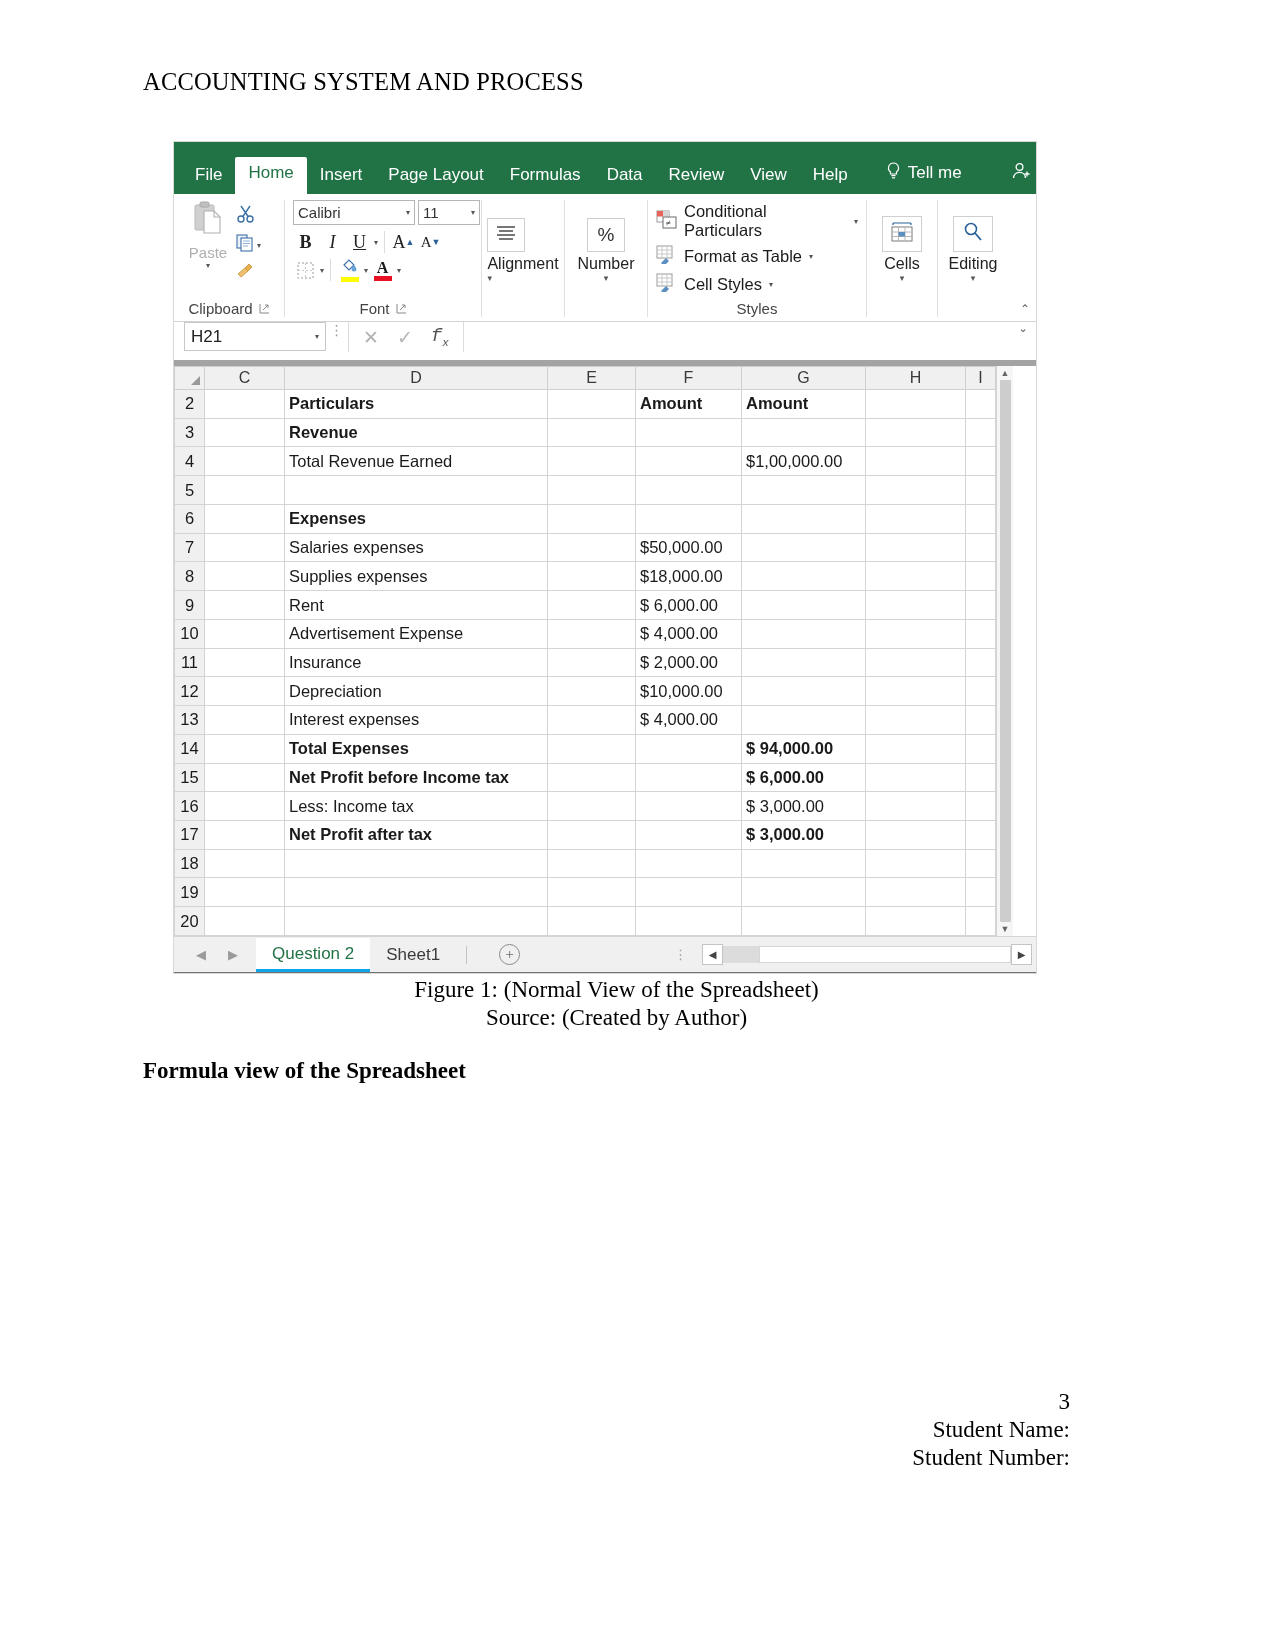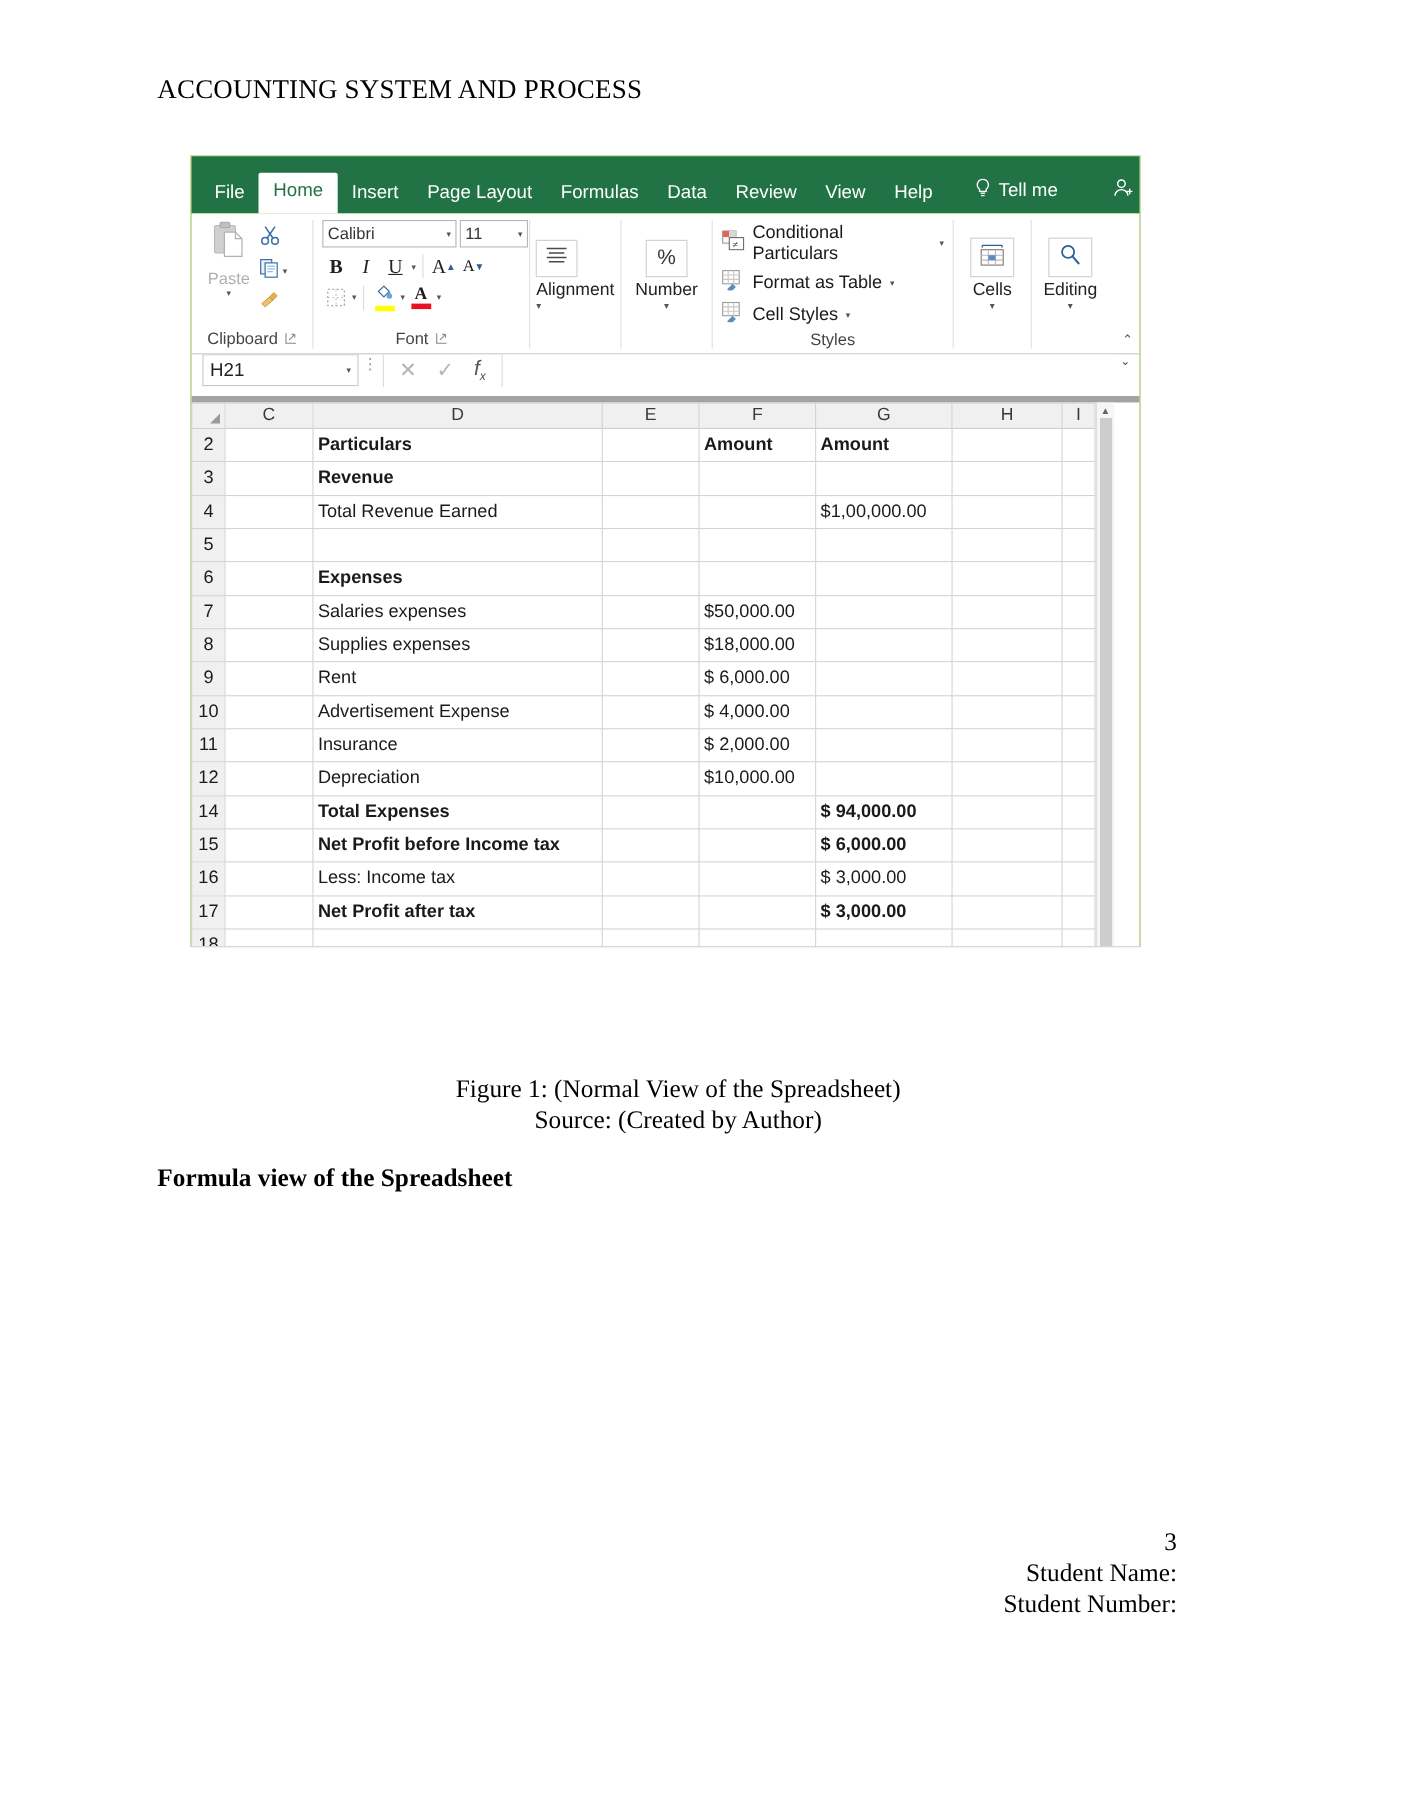--- a/index.html
+++ b/index.html
@@ -15,22 +15,22 @@
   .doc-header {
     position: absolute; left: 143px; top: 68px;
     font-family: "Liberation Serif", serif;
     font-size: 24.5px; color: #000; letter-spacing: 0.2px;
     white-space: nowrap;
   }
 
   
   .excel {
     position: absolute; left: 173px; top: 141px;
-    width: 864px; height: 720px;
-    background: #84cc16;
+    width: 864px; height: 833px;
+    background: #737373;
     border: 1px solid #d8d8d8;
     overflow: hidden;
   }
 
   
   .ribbon-tabs {
     position: relative;
     height: 52px; background: #217346;
     display: flex; align-items: flex-end;
     padding-left: 8px;
@@ -143,21 +143,21 @@
     width: 142px; height: 29px; margin-left: 8px;
     border: 1px solid #c8c8c8; background: #fff;
     display: flex; align-items: center; justify-content: space-between;
     padding: 0 6px;
     font-family: "Liberation Sans", sans-serif; font-size: 17px; color: #222;
   }
   .fb-dots { width: 22px; text-align: center; color: #9a9a9a; font-size: 14px; letter-spacing: 1px; }
   .fb-btns { display: flex; align-items: center; gap: 18px; padding: 0 14px;
              border-left: 1px solid #dcdcdc; height: 30px; }
   .fb-btn { font-size: 19px; color: #b4b4b4; font-family: "Liberation Sans", sans-serif; }
-  .fb-fx { font-family: Liberation Sans, sans-serif; font-style: italic; font-size: 19px; color: #555; }
+  .fb-fx { font-family: Liberation Mono, monospace; font-style: italic; font-size: 19px; color: #555; }
   .fb-input {
     flex: 1; height: 30px; border-left: 1px solid #dcdcdc; background: #fff;
     display: flex; align-items: center; padding-left: 8px;
     font-family: "Liberation Sans", sans-serif; font-size: 16px; color: #222;
   }
   .fb-expand { width: 22px; text-align: center; font-size: 11px; color: #555; }
 
   
   .grid-wrap { position: relative; display: flex; height: 570px; background: #fff; }
   table.grid { border-collapse: collapse; table-layout: fixed; }
@@ -672,20 +672,30 @@
             <td class="rowhead">12</td>
             <td class="col-c"></td>
             <td class="col-d bl">Depreciation</td>
             <td class="col-e"></td>
             <td class="col-f money">$10,000.00</td>
             <td class="col-g"></td>
             <td class="col-h br"></td>
             <td class="col-i"></td>
           </tr>
           <tr>
+            <td class="rowhead">13</td>
+            <td class="col-c"></td>
+            <td class="col-d bl">Interest expenses</td>
+            <td class="col-e"></td>
+            <td class="col-f money bb">$  4,000.00</td>
+            <td class="col-g"></td>
+            <td class="col-h br"></td>
+            <td class="col-i"></td>
+          </tr>
+          <tr>
             <td class="rowhead">14</td>
             <td class="col-c"></td>
             <td class="col-d b bl bt">Total Expenses</td>
             <td class="col-e bt"></td>
             <td class="col-f bt"></td>
             <td class="col-g b bt money">$   94,000.00</td>
             <td class="col-h bt br"></td>
             <td class="col-i"></td>
           </tr>
           <tr>

